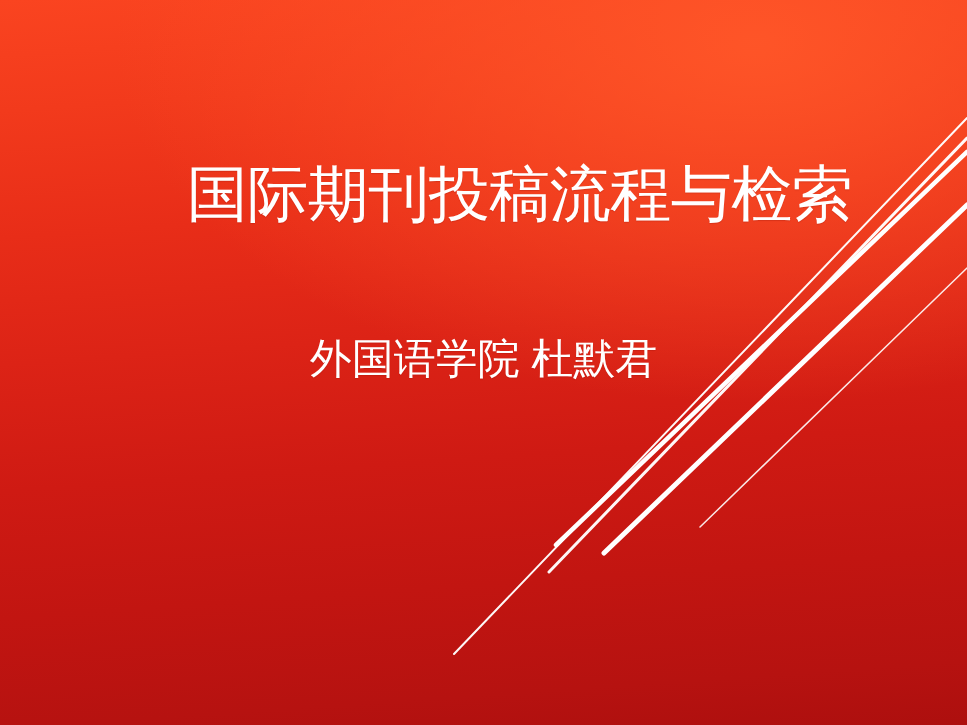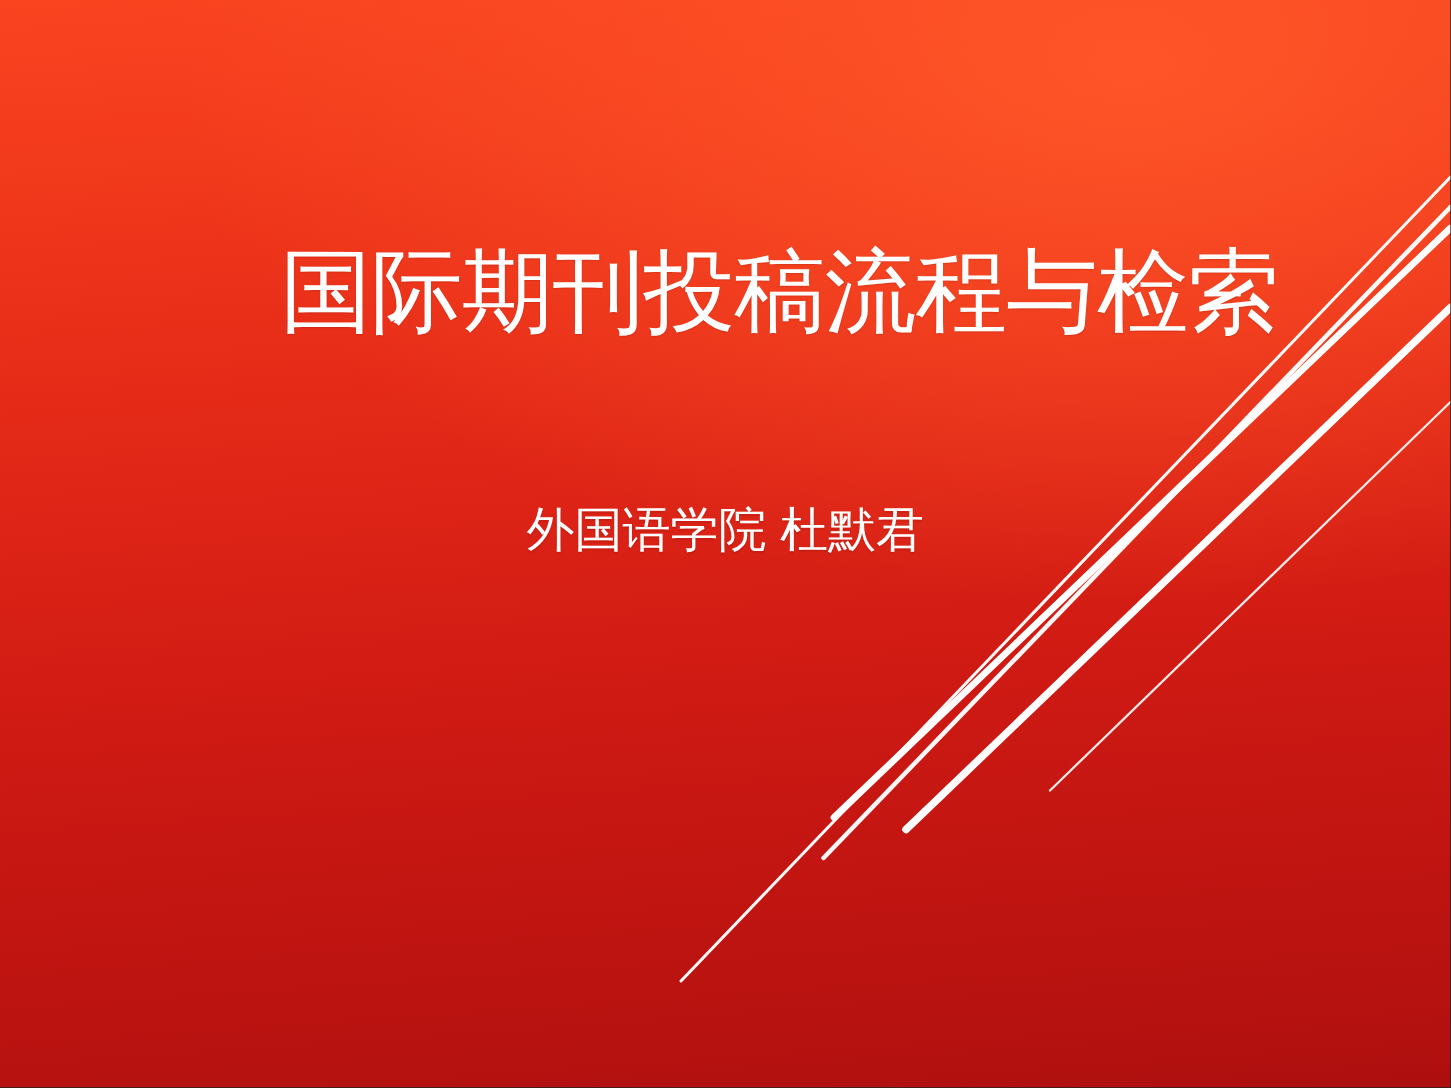--- a/index.html
+++ b/index.html
@@ -56,21 +56,21 @@
     text-shadow: 0 1px 1px rgba(120,10,5,0.20);
     padding-left: 36px;
   }
   #slide-subtitle {
     position: absolute;
     left: 0;
     top: 334px;
     width: 967px;
     text-align: center;
     color: #ffffff;
-    font-size: 32px;
+    font-size: 42px;
     line-height: 1.2;
     font-weight: 400;
     white-space: nowrap;
     text-shadow: 0 1px 1px rgba(120,10,5,0.18);
   }
 </style>
 </head>
 <body>
 
 <div id="slide">

